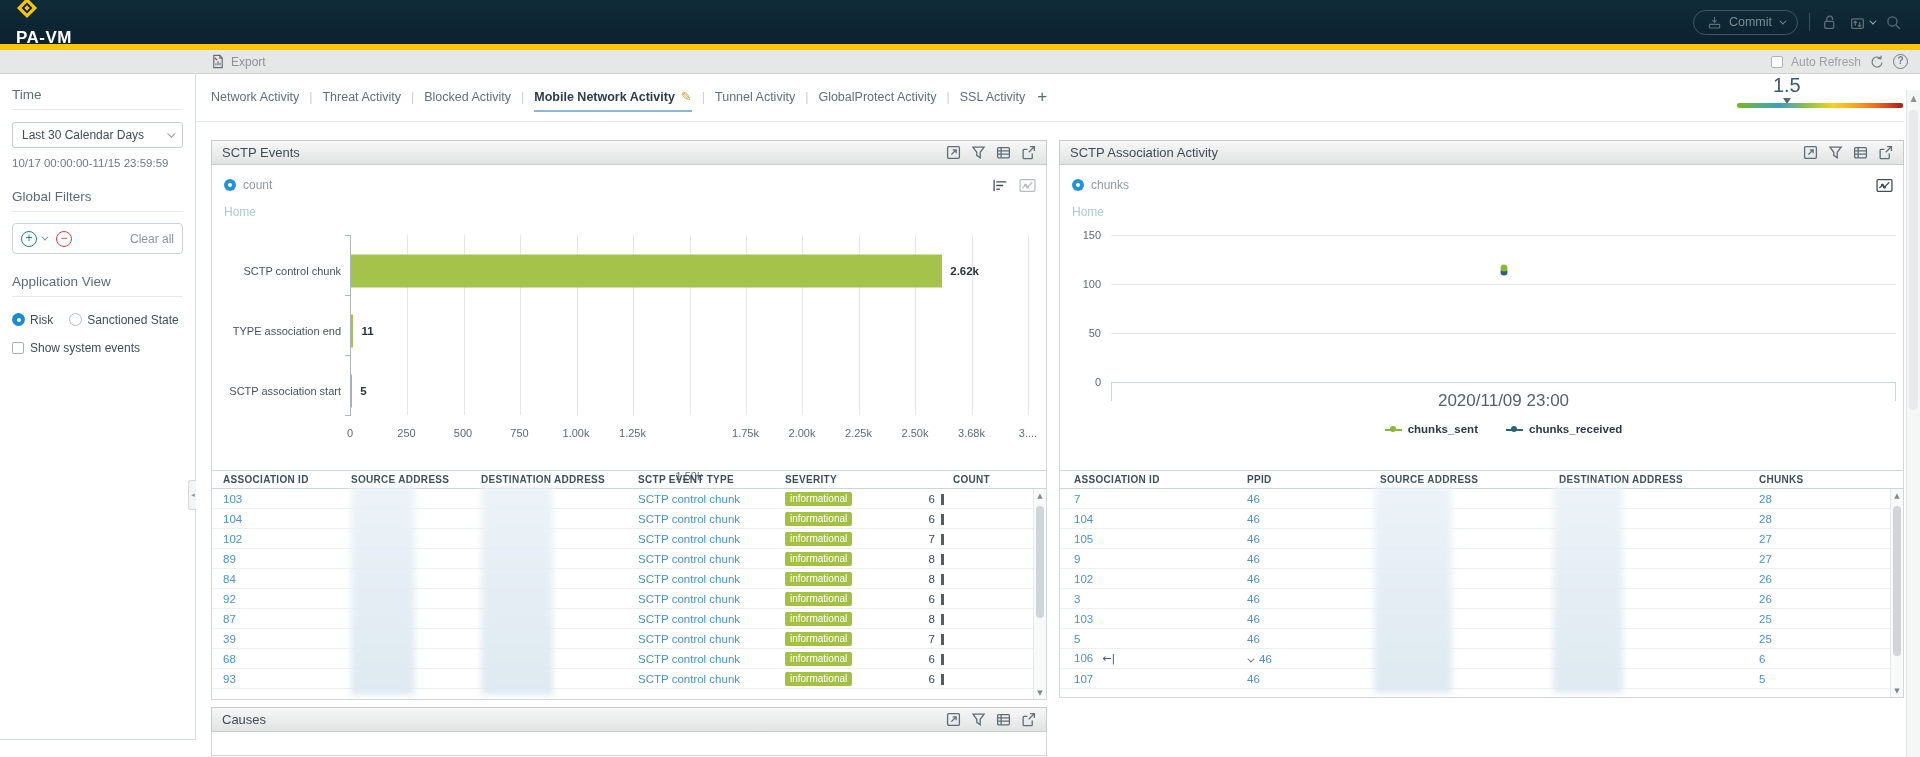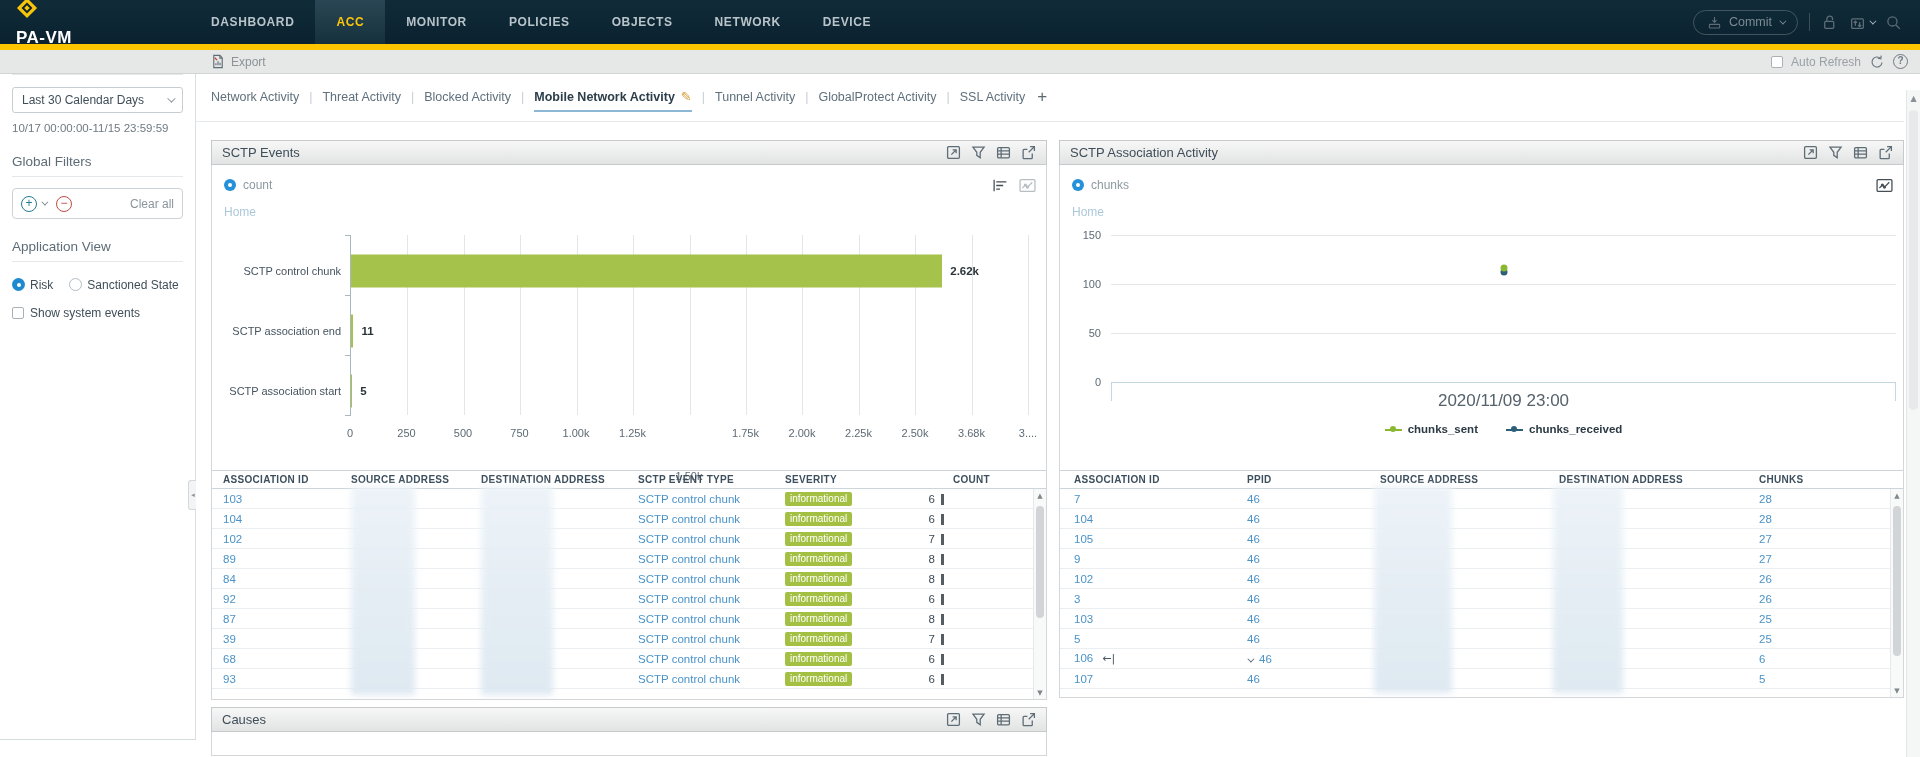--- a/index.html
+++ b/index.html
@@ -183,29 +183,20 @@
 
 <div class="navbar">
   <div class="brand">
     <svg width="22" height="22" viewBox="0 0 24 24">
       <polygon points="12,1 23,12 12,23 1,12" fill="#f7c50a"></polygon>
       <polygon points="12,6 18,12 12,18 6,12" fill="#0b2230"></polygon>
       <polygon points="12,9 15,12 12,15 9,12" fill="#f7c50a"></polygon>
     </svg>
     <span class="brand-name">PA-VM</span>
   </div>
-  <div class="primary-nav">
-      <div class="nav-item">DASHBOARD</div>
-      <div class="nav-item active">ACC</div>
-      <div class="nav-item">MONITOR</div>
-      <div class="nav-item">POLICIES</div>
-      <div class="nav-item">OBJECTS</div>
-      <div class="nav-item">NETWORK</div>
-      <div class="nav-item">DEVICE</div>
-    </div>
   <div class="nav-right">
     <div class="commit-btn">
       <span class="picon">
           <svg viewBox="0 0 16 14">
             <path d="M8 1 v5.5 M5.8 4.5 L8 6.8 l2.2-2.3"></path>
             <rect x="2.5" y="9" width="11" height="3.8" rx="0.8"></rect>
           </svg>
         </span>
       <span>Commit</span>
       <span class="chev sm"></span>
@@ -255,20 +246,21 @@
         <svg viewBox="0 0 16 16" stroke-width="1.4">
           <path d="M13 8.5 a5 5 0 1 1 -1.4-4"></path>
           <path d="M12.2 1.6 l-0.4 3.2 -3.1-0.6"></path>
         </svg>
       </span>
     <span class="help-circle">?</span>
   </div>
 </div>
 
 <div class="sidebar">
+  <div class="side-h">Time</div>
   <div class="side-rule"></div>
   <div class="dropdown">
     <span>Last 30 Calendar Days</span>
     <span class="chev"></span>
   </div>
   <div class="range-detail">10/17 00:00:00-11/15 23:59:59</div>
 
   <div class="side-h" style="padding-top:20px;">Global Filters</div>
   <div class="side-rule"></div>
   <div class="filter-box">
@@ -303,20 +295,25 @@
       <span class="tab-sep">|</span>
       <span class="tab">Tunnel Activity</span>
       <span class="tab-sep">|</span>
       <span class="tab">GlobalProtect Activity</span>
       <span class="tab-sep">|</span>
       <span class="tab">SSL Activity</span>
       <span class="tab-add">+</span>
     </div>
   <div class="main-rule"></div>
 
+  <div class="risk-meter">
+    <div class="risk-value" style="left: calc(30% - 22px);">1.5</div>
+    <div class="risk-marker" style="left: calc(30% - 4px);"></div>
+    <div class="risk-bar" style="background: linear-gradient(90deg, rgb(121, 184, 41) 0%, rgb(62, 159, 192) 26%, rgb(158, 199, 62) 45%, rgb(240, 210, 37) 58%, rgb(245, 166, 35) 71%, rgb(237, 107, 33) 84%, rgb(168, 27, 32) 100%);"></div>
+  </div>
 
   <div class="page-scroll">
     <span class="arr glyph">▲</span>
     <div class="page-thumb"></div>
   </div>
 
   <div class="panel" style="left:15px; top:66px; width:836px;">
     <div class="panel-header">
       <span>SCTP Events</span>
       <span class="panel-icons">
@@ -381,21 +378,21 @@
             <div class="vgrid" style="left: 83.3333%;"></div>
             <div class="vgrid" style="left: 91.6667%;"></div>
             <div class="vgrid" style="left: 100%;"></div>
             <div class="ystub" style="top: 0%;"></div>
             <div class="ystub" style="top: 33.3333%;"></div>
             <div class="ystub" style="top: 66.6667%;"></div>
             <div class="ystub" style="top: 100%;"></div>
             <div class="cat-label" style="top: 20%;">SCTP control chunk</div>
             <div class="hbar" style="top: 20%; width: 87.3333%; background: rgb(165, 194, 75);"></div>
             <div class="bar-val" style="top: 20%; left: calc(87.3333% + 8px);">2.62k</div>
-            <div class="cat-label" style="top: 53.3%;">SCTP association end</div>
+            <div class="cat-label" style="top: 53.3%;">TYPE association end</div>
             <div class="hbar" style="top: 53.3%; width: 0.366667%; background: rgb(165, 194, 75);"></div>
             <div class="bar-val" style="top: 53.3%; left: calc(0.366667% + 8px);">11</div>
             <div class="cat-label" style="top: 86.7%;">SCTP association start</div>
             <div class="hbar" style="top: 86.7%; width: 0.166667%; background: rgb(165, 194, 75);"></div>
             <div class="bar-val" style="top: 86.7%; left: calc(0.166667% + 8px);">5</div>
           </div>
         <div class="xticks">
             <div class="xtick" style="left: 0%;">0</div>
             <div class="xtick" style="left: 8.33333%;">250</div>
             <div class="xtick" style="left: 16.6667%;">500</div>

